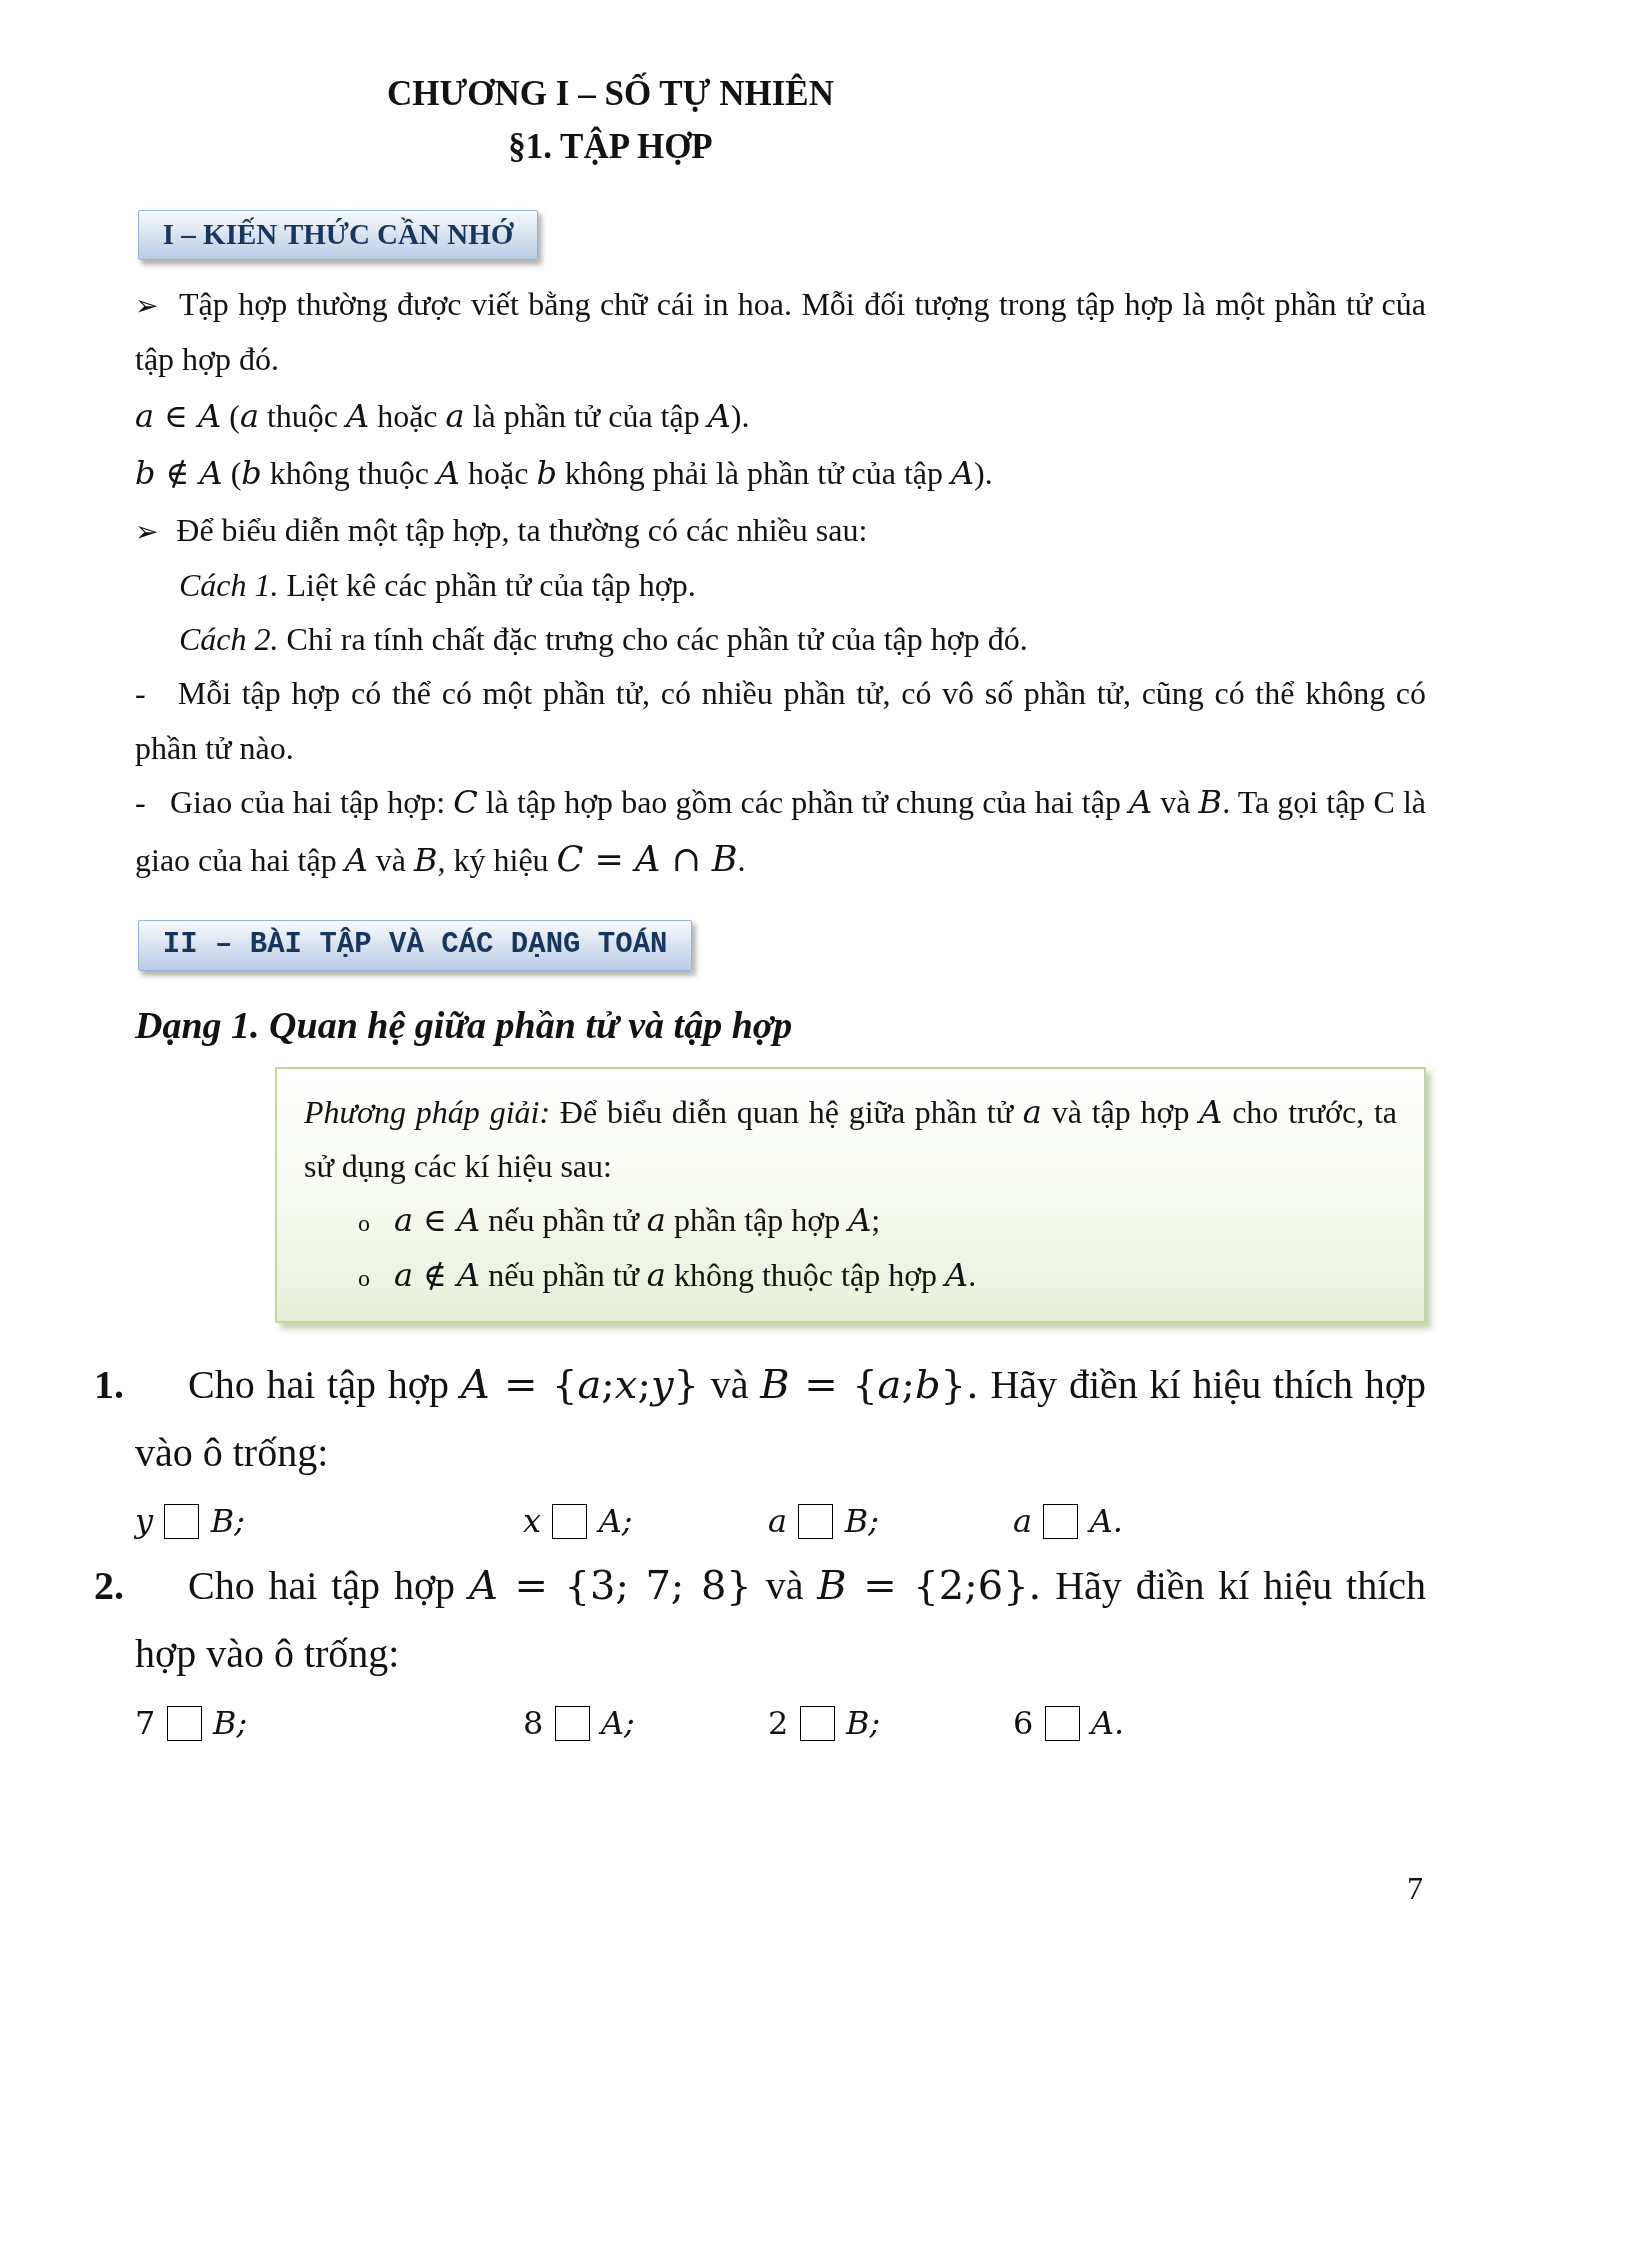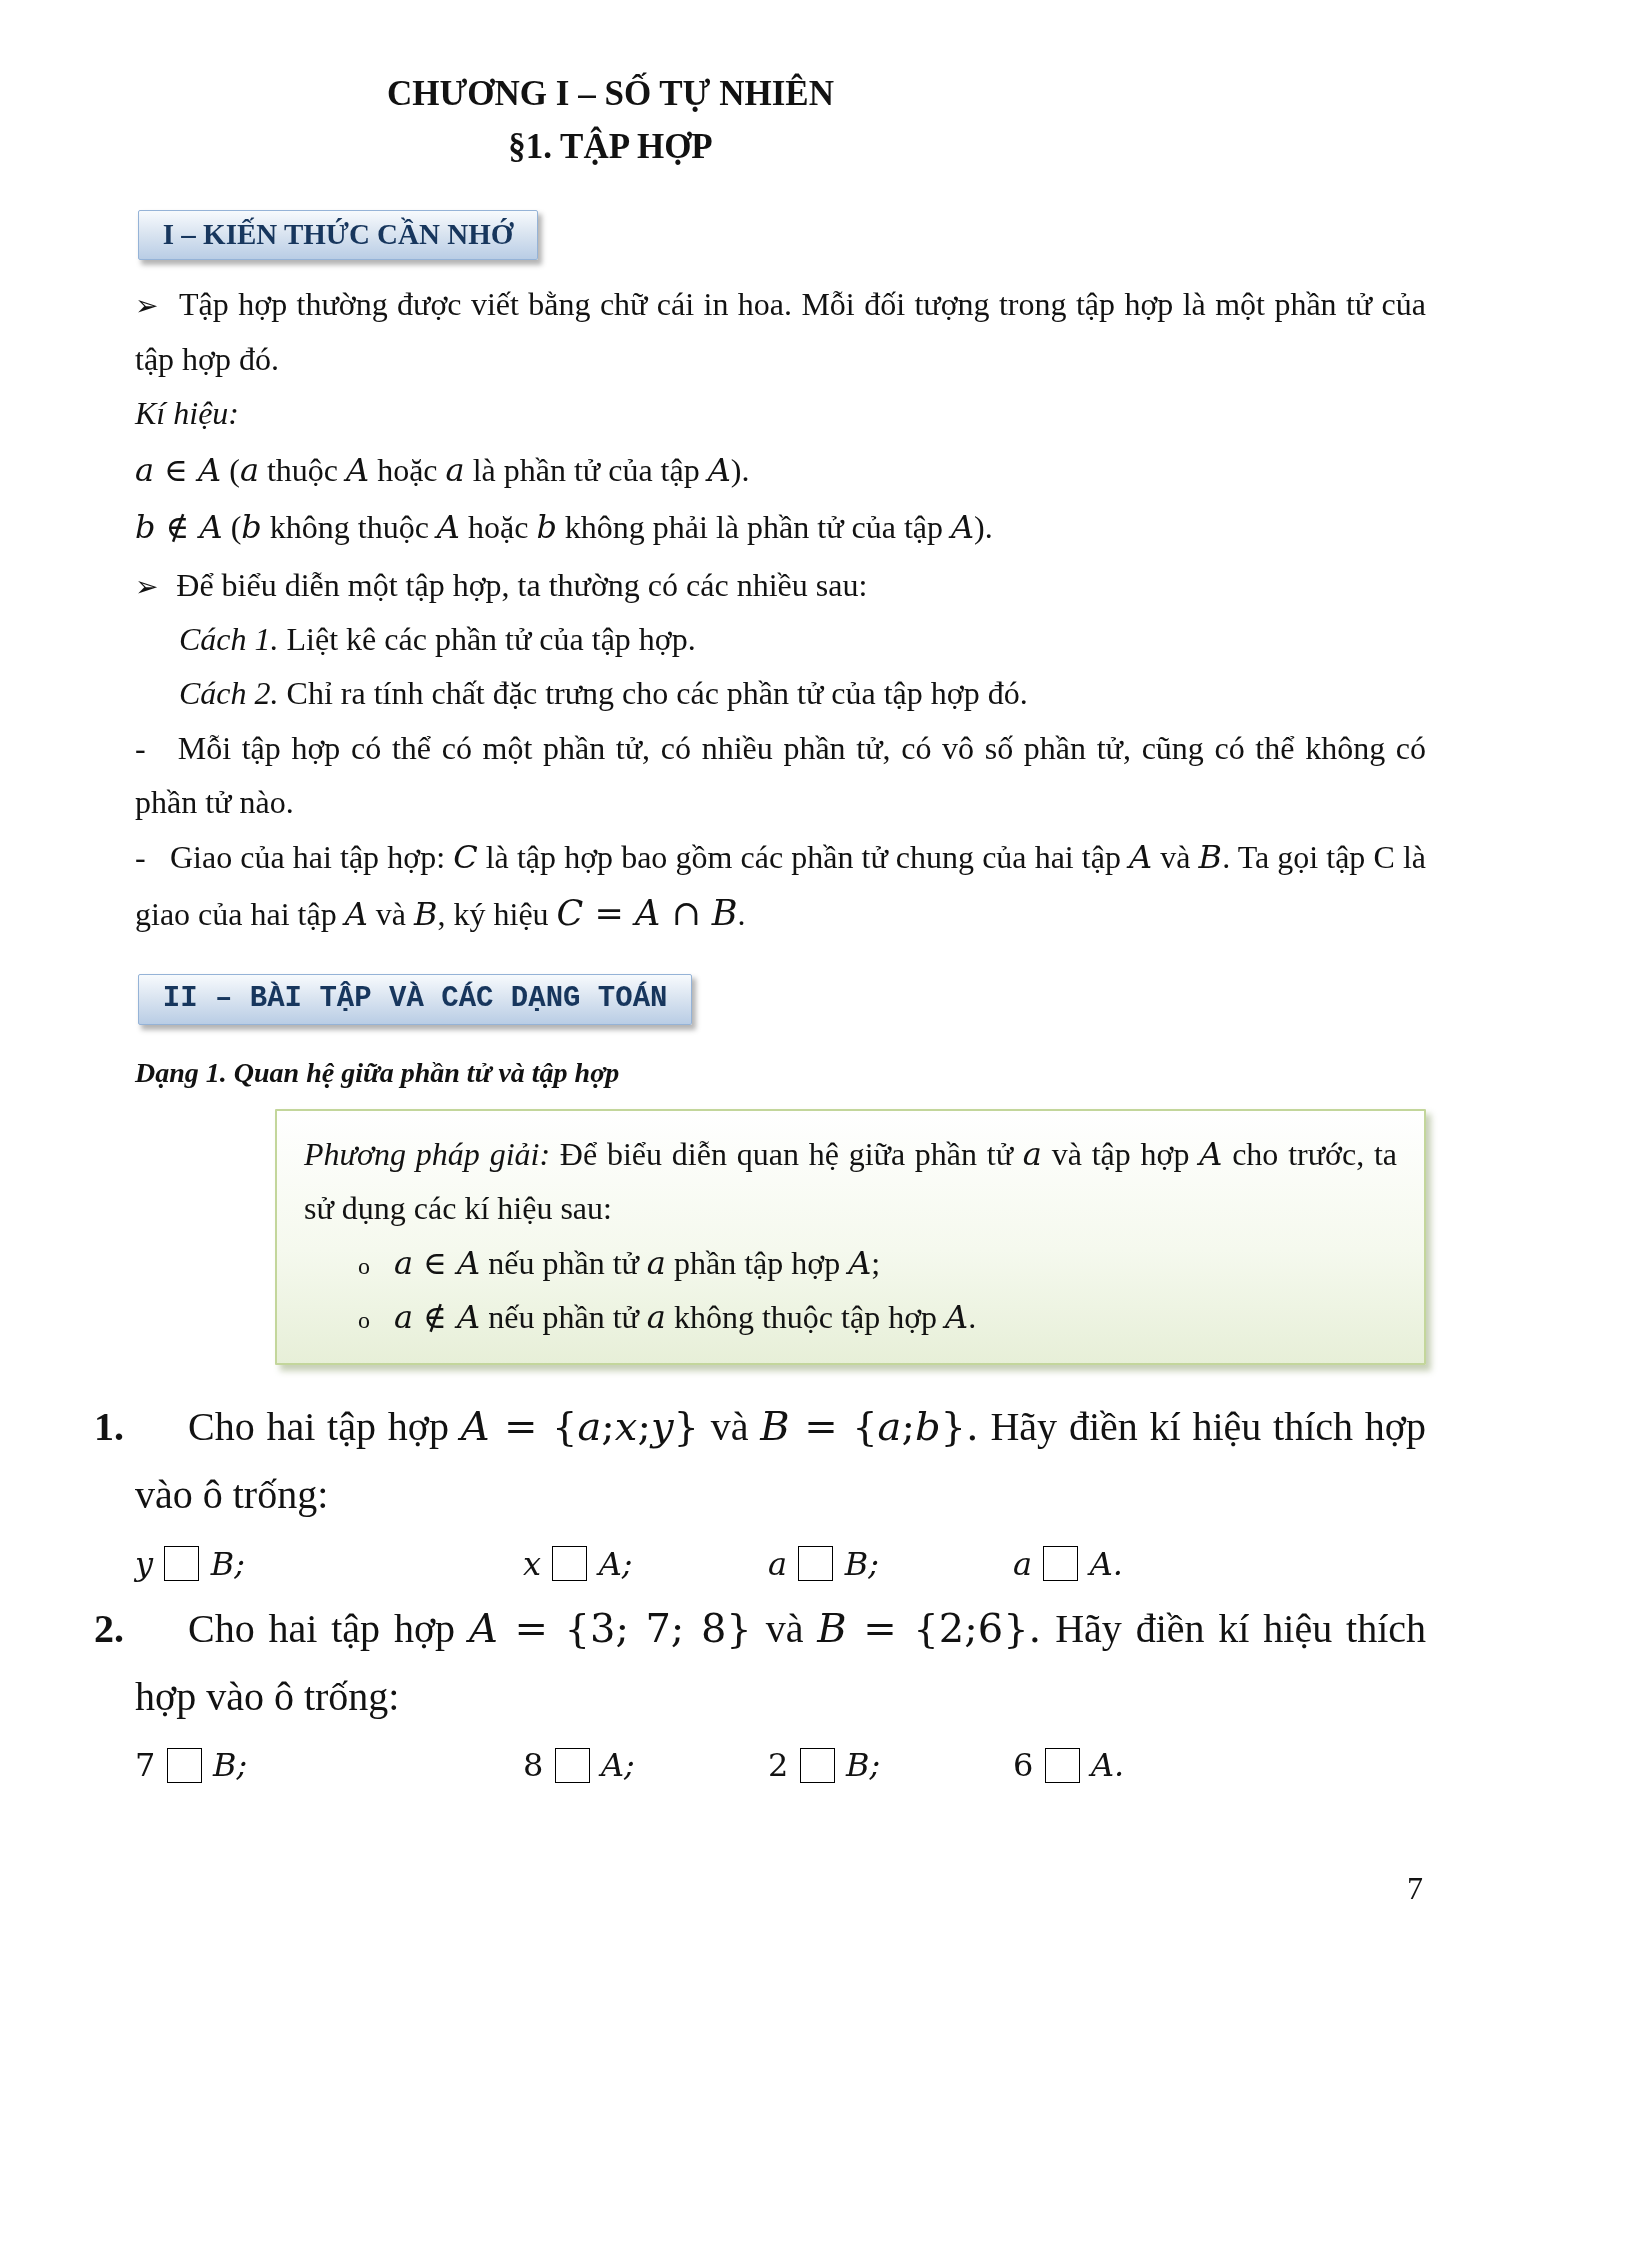--- a/index.html
+++ b/index.html
@@ -33,21 +33,21 @@
   .ind1{padding-left:44px;}
 
   .i{font-style:italic;}
   .m{font-family:"DejaVu Serif",serif;font-style:italic;}
   .s{font-family:"DejaVu Serif",serif;}
   .mf{font-family:"DejaVu Serif",serif;font-style:italic;font-size:35px;}
   .sf{font-family:"DejaVu Serif",serif;font-size:35px;}
   .blt{font-family:"DejaVu Sans","DejaVu Serif",sans-serif;font-size:28px;}
   .ob{font-size:24px;}
 
-  .dang-title{font-size:28px;font-weight:bold;font-style:italic;margin:18.4px 0 20px;}
+  .dang-title{font-size:38px;font-weight:bold;font-style:italic;margin:18.4px 0 20px;}
 
   .method-box{
     margin:4.3px 0 27px 140px;
     border:2.1px solid #c3d69b;border-radius:1px;
     background:linear-gradient(180deg,#ffffff 0%,#f5f9ee 55%,#e7efd8 100%);
     padding:15.6px 27px 18.4px;
     box-shadow:5px 5.7px 6.4px rgba(130,150,95,0.45);
   }
   .mline{font-size:32px;line-height:1.7;text-align:justify;}
   .obline{padding-left:54px;text-align:left;}
@@ -72,21 +72,20 @@
     <div class="title-wrap">
       <div class="doc-title">CHƯƠNG I – SỐ TỰ NHIÊN</div>
       <div class="doc-title">§1. TẬP HỢP</div>
     </div>
 
     <div>
       <span class="badge">I – KIẾN THỨC CẦN NHỚ</span>
     </div>
 
     <div class="line"><span class="blt">➢&nbsp; </span><span>Tập hợp thường được viết bằng chữ cái in hoa. Mỗi đối tượng trong tập hợp là một phần tử của tập hợp đó.</span></div>
-    <div class="line"><span class="i">Kí hiệu:</span></div>
     <div class="line mathline"><span class="m">a</span><span class="s"> ∈ </span><span class="m">A</span><span> (</span><span class="m">a</span><span> thuộc </span><span class="m">A</span><span> hoặc </span><span class="m">a</span><span> là phần tử của tập </span><span class="m">A</span><span>).</span></div>
     <div class="line mathline"><span class="m">b</span><span class="s"> ∉ </span><span class="m">A</span><span> (</span><span class="m">b</span><span> không thuộc </span><span class="m">A</span><span> hoặc </span><span class="m">b</span><span> không phải là phần tử của tập </span><span class="m">A</span><span>).</span></div>
     <div class="line"><span class="blt">➢&nbsp; </span><span>Để biểu diễn một tập hợp, ta thường có các nhiều sau:</span></div>
     <div class="line ind1"><span class="i">Cách 1.</span><span> Liệt kê các phần tử của tập hợp.</span></div>
     <div class="line ind1"><span class="i">Cách 2.</span><span> Chỉ ra tính chất đặc trưng cho các phần tử của tập hợp đó.</span></div>
     <div class="line"><span>-&nbsp;&nbsp; </span><span>Mỗi tập hợp có thể có một phần tử, có nhiều phần tử, có vô số phần tử, cũng có thể không có phần tử nào.</span></div>
     <div class="line"><span>-&nbsp;&nbsp; </span><span>Giao của hai tập hợp: </span><span class="m">C</span><span> là tập hợp bao gồm các phần tử chung của hai tập </span><span class="m">A</span><span> và </span><span class="m">B</span><span>. Ta gọi tập C là giao của hai tập </span><span class="m">A</span><span> và </span><span class="m">B</span><span>, ký hiệu </span><span class="mf">C</span><span class="sf"> = </span><span class="mf">A</span><span class="sf"> ∩ </span><span class="mf">B</span><span>.</span></div>
 
     <div>
       <span class="badge badge2">II – BÀI TẬP VÀ CÁC DẠNG TOÁN</span>

